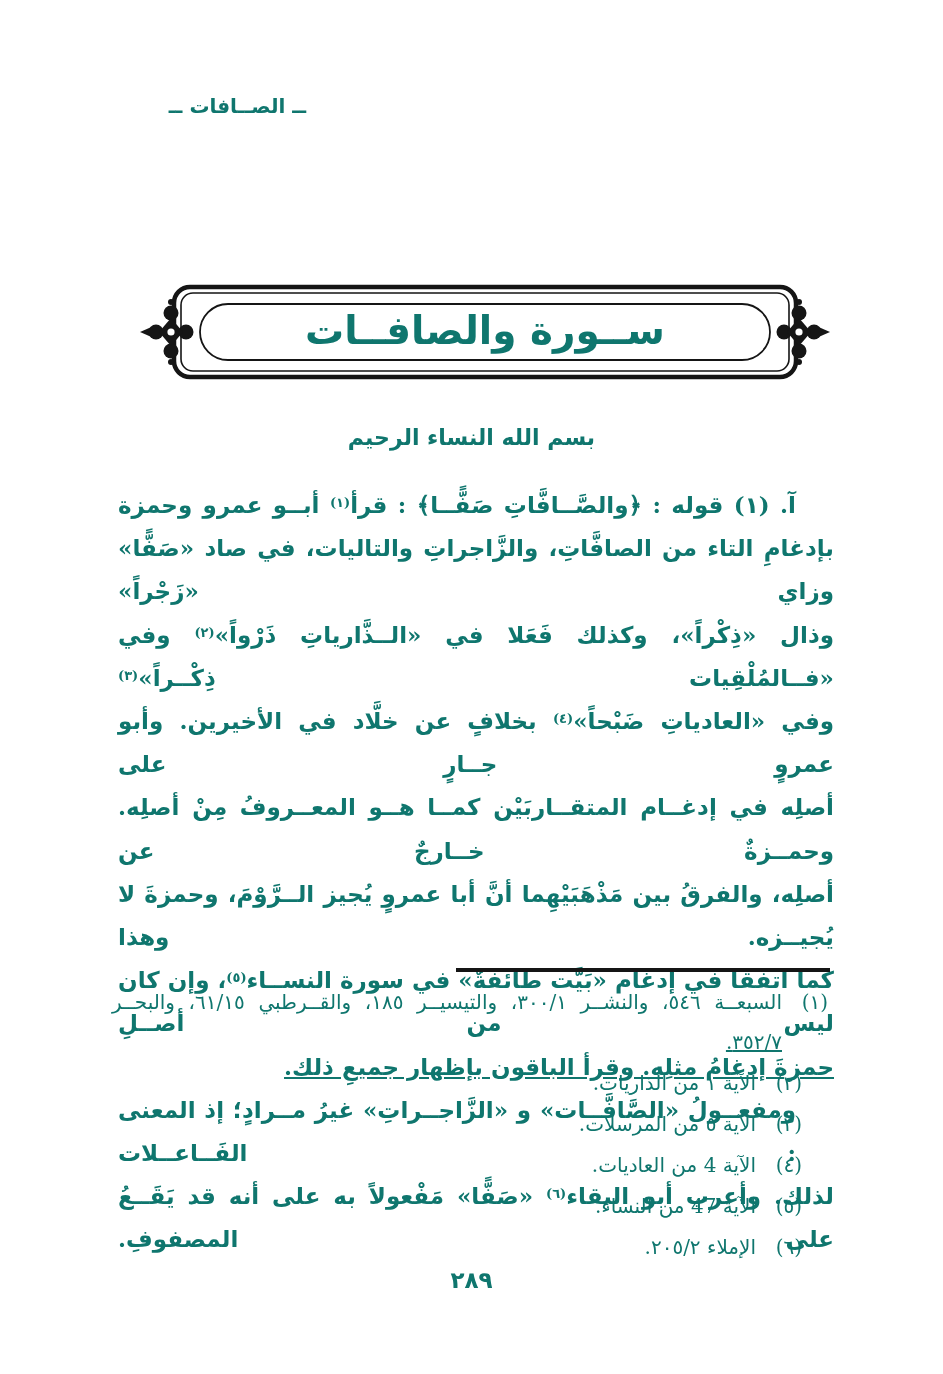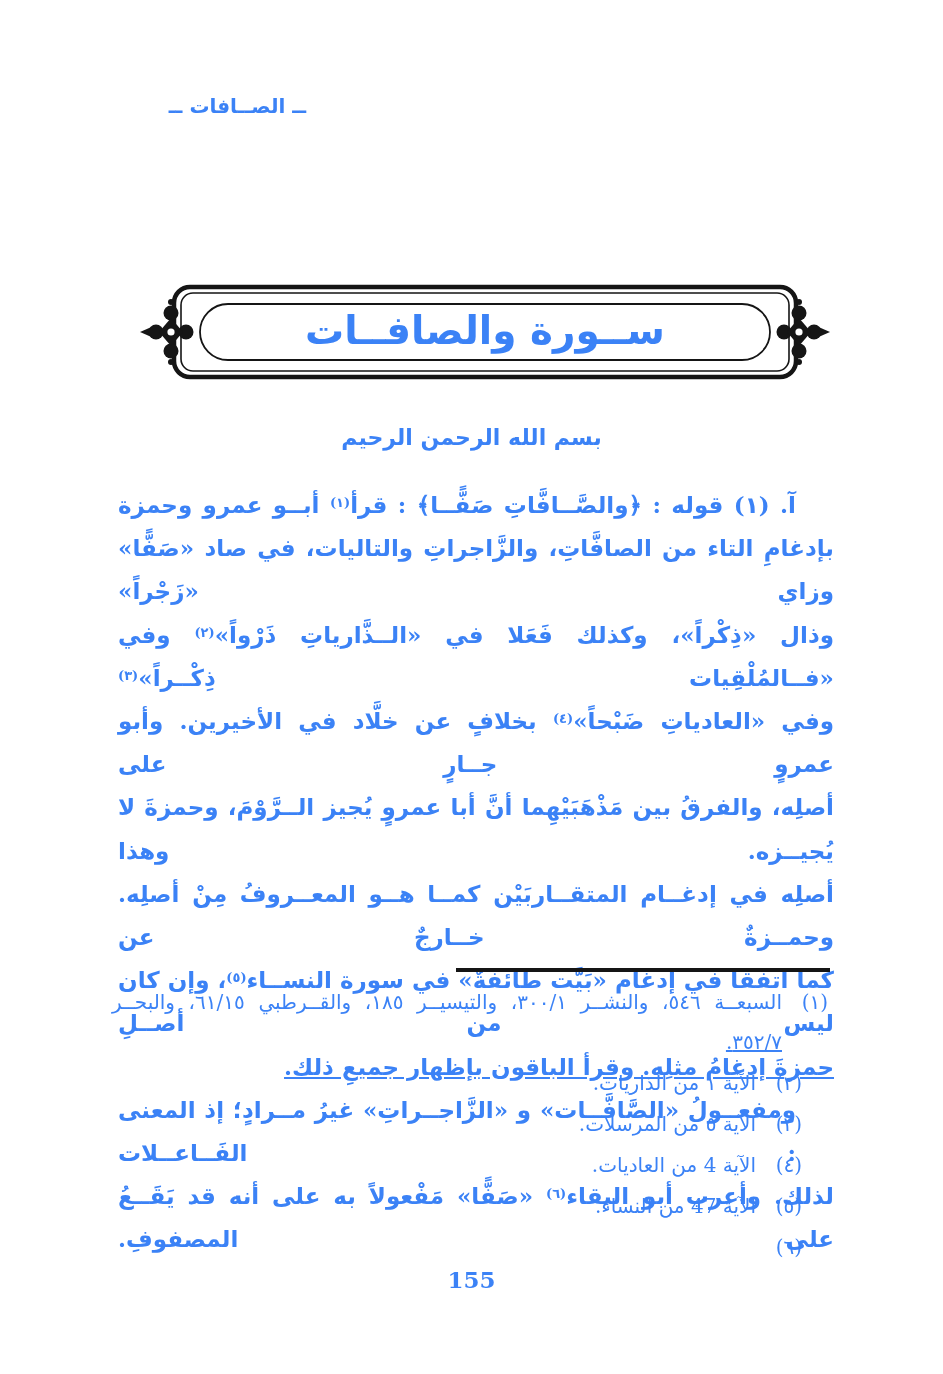--- a/index.html
+++ b/index.html
@@ -1,21 +1,21 @@
 <!DOCTYPE html>
 <html lang="ar"><head>
 <meta charset="utf-8">
 <style>
   html,body{margin:0;padding:0;background:#e8e8e8;}
   .page{
     position:relative;
     width:943px;height:1374px;
     margin:0 auto;
     background:#ffffff;
-    color:#3b82f6;
+    color:#0f766e;
     font-family:"DejaVu Serif","DejaVu Sans",serif;
     overflow:hidden;
   }
   .rtl{direction:rtl;unicode-bidi:isolate;}
 
   
   .running-title{
     position:absolute;left:106px;top:94px;width:200px;
     font-size:20px;font-weight:700;text-align:right;
     letter-spacing:1px;
@@ -100,29 +100,29 @@
       <g>
         <use href="#orn" transform="translate(31,51)"></use>
       </g>
       <g>
         <use href="#orn" transform="translate(659,51) scale(-1,1)"></use>
       </g>
     </svg>
     <div class="banner-title rtl">ســورة والصافــات</div>
   </div>
 
-  <div class="basmala rtl">بسم الله الرحمن الرحيم</div>
+  <div class="basmala rtl">بسم الله النساء الرحيم</div>
 
   <div class="main-text rtl">
     <div class="tline first-indent">آ. (١) قوله : ﴿والصَّــافَّاتِ صَفًّــا﴾ : قرأ<sup>(١)</sup> أبــو عمرو وحمزة</div>
     <div class="tline">بإدغامِ التاء من الصافَّاتِ، والزَّاجراتِ والتاليات، في صاد «صَفًّا» وزاي «زَجْراً»</div>
     <div class="tline">وذال «ذِكْراً»، وكذلك فَعَلا في «الــذَّارياتِ ذَرْواً»<sup>(٢)</sup> وفي «فــالمُلْقِيات ذِكْــراً»<sup>(٣)</sup></div>
     <div class="tline">وفي «العادياتِ ضَبْحاً»<sup>(٤)</sup> بخلافٍ عن خلَّاد في الأخيرين. وأبو عمروٍ جــارٍ على</div>
+    <div class="tline">أصلِه في إدغــام المتقــاربَيْن كمــا هــو المعــروفُ مِنْ أصلِه. وحمــزةٌ خــارجٌ عن</div>
     <div class="tline">أصلِه، والفرقُ بين مَذْهَبَيْهِما أنَّ أبا عمروٍ يُجيز الــرَّوْمَ، وحمزةَ لا يُجيــزه. وهذا</div>
-    <div class="tline">أصلِه في إدغــام المتقــاربَيْن كمــا هــو المعــروفُ مِنْ أصلِه. وحمــزةٌ خــارجٌ عن</div>
     <div class="tline">كما اتفقا في إدغام «بَيَّت طائفةٌ» في سورة النســاء<sup>(٥)</sup>، وإن كان ليس من أصــلِ</div>
     <div class="tline para-end">حمزةَ إدغامُ مثلِه. وقرأ الباقون بإظهار جميعِ ذلك.</div>
     <div class="tline first-indent">ومفعــولُ «الصَّافَّــات» و «الزَّاجــراتِ» غيرُ مــرادٍ؛ إذ المعنى : الفَــاعــلات</div>
     <div class="tline">لذلك. وأعرب أبو البقاء<sup>(٦)</sup> «صَفًّا» مَفْعولاً به على أنه قد يَقَــعُ على المصفوفِ.</div>
   </div>
 
   <div class="fn-rule"></div>
 
   <div class="footnotes rtl">
     <div class="fn">
@@ -143,18 +143,19 @@
     <div class="fn shifted">
       <span class="fn-marker">(٤)</span>
       <span class="fn-body">الآية 4 من العاديات.</span>
     </div>
     <div class="fn shifted">
       <span class="fn-marker">(٥)</span>
       <span class="fn-body">الآية 47 من النساء.</span>
     </div>
     <div class="fn shifted">
       <span class="fn-marker">(٦)</span>
+      <span class="fn-body">الإملاء ٢٠٥/٢.</span>
     </div>
   </div>
 
-  <div class="page-number">155</div>
+  <div class="page-number">٢٨٩</div>
 
 </div>
 
 </body></html>

